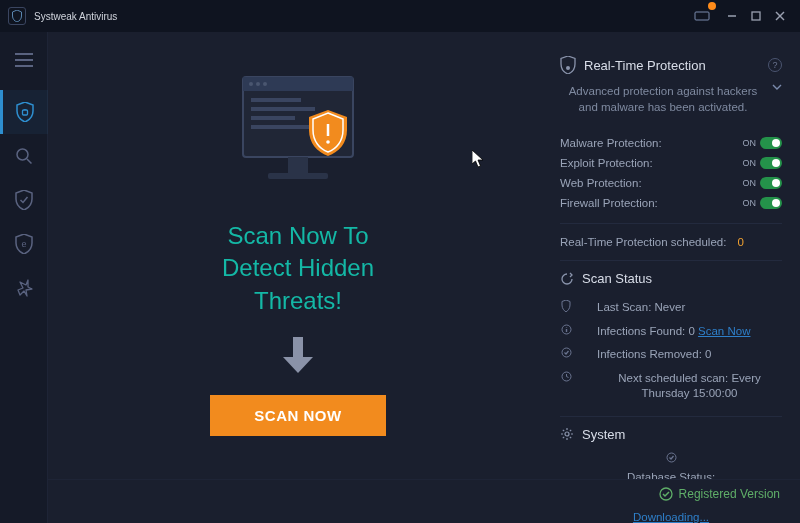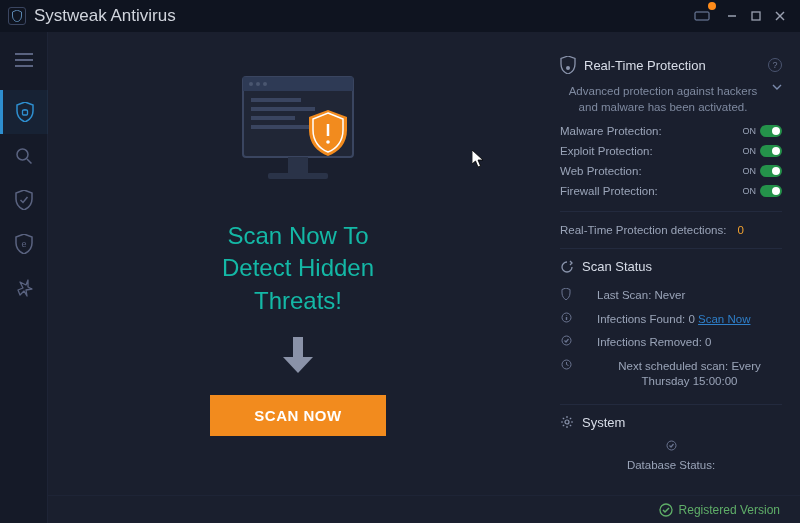--- a/index.html
+++ b/index.html
@@ -1,57 +1,57 @@
 <!DOCTYPE html>
 <html><head>
 <meta charset="utf-8">
 <style>
 * { margin:0; padding:0; box-sizing:border-box; font-family:"Segoe UI",Arial,sans-serif; }
 body { width:800px; height:523px; background:#1a1f2e; overflow:hidden; position:relative; }
 .titlebar { height:32px; background:#0f1420; display:flex; align-items:center; padding:0 8px; color:#d0d4dc; }
 .logo-badge { width:18px; height:18px; border-radius:3px; border:1px solid #3a4560; display:flex; align-items:center; justify-content:center; margin-right:8px; }
-.app-title { font-size:17px; font-weight:500; }
+.app-title { font-size:10px; font-weight:500; }
 .titlebar-spacer { flex:1; }
 .titlebar-btn { width:24px; height:24px; display:flex; align-items:center; justify-content:center; color:#9aa0b0; cursor:pointer; }
 .upgrade-icon { position:relative; margin-right:6px; }
 .upgrade-icon .dot { width:8px; height:8px; background:#ff8c1a; border-radius:50%; position:absolute; top:-2px; right:-2px; }
 .wrap { display:flex; height:491px; }
 .sidebar { width:48px; background:#151a28; display:flex; flex-direction:column; align-items:center; padding-top:6px; border-right:1px solid #1e2436; }
 .side-item { width:48px; height:44px; display:flex; align-items:center; justify-content:center; color:#5a6380; cursor:pointer; }
 .side-item.active { color:#2e8fd0; border-left:3px solid #2e8fd0; background:rgba(46,143,208,.08); }
 .hamburger { margin-bottom:8px; }
 .main { flex:1; display:flex; }
 .center { flex:1; display:flex; flex-direction:column; align-items:center; justify-content:flex-start; padding-top:40px; }
 .monitor { margin-bottom:18px; }
 .headline { color:#14b8a6; font-size:24px; font-weight:400; text-align:center; line-height:1.35; }
 .arrow-down { margin:20px 0 22px; }
 .scan-btn { background:#f28b1e; color:#fff; border:none; padding:12px 44px; font-size:15px; font-weight:600; letter-spacing:.5px; cursor:pointer; }
 .right { width:252px; padding:24px 18px 0 12px; color:#9aa4b8; font-size:11.5px;text-align:center; }
 .panel-title { color:#d8dde8; font-size:13px; display:flex; align-items:center; gap:8px; margin-bottom:10px; }
 .panel-title .spacer { flex:1; }
 .help-icon { width:14px; height:14px; border:1px solid #4a5470; border-radius:50%; display:flex; align-items:center; justify-content:center; font-size:9px; color:#6a7490; cursor:pointer; }
-.adv-text { color:#7f8aa0; display:flex; align-items:flex-start; gap:6px; margin-bottom:6px; line-height:1.35; cursor:pointer; }
+.adv-text { color:#7f8aa0; display:flex; align-items:flex-start; gap:6px; margin-bottom:18px; line-height:1.35; cursor:pointer; }
 .adv-text .chev { margin-left:auto; }
 .prot-row { display:flex; align-items:center; justify-content:space-between; padding:4px 0; }
 .toggle { display:flex; align-items:center; gap:4px; }
 .toggle-label { font-size:9px; color:#9aa4b8; }
 .switch { width:22px; height:12px; border-radius:6px; background:#2a3448; position:relative; cursor:pointer; }
 .switch.on { background:#24924a; }
 .switch .knob { width:8px; height:8px; border-radius:50%; background:#fff; position:absolute; top:2px; left:2px; }
 .switch.on .knob { left:12px; }
 .divider { height:1px; background:#232a3e; margin:10px 0; }
 .det-row { display:flex; gap:4px; padding:2px 0; }
 .count-z { color:#f0a030; }
 .link { color:#2e7fc9; text-decoration:underline; cursor:pointer; }
 .status-row { display:flex; align-items:flex-start; gap:25px; padding:4px 0; line-height:1.35; }
 .status-row .icn { width:12px; flex:0 0 12px; color:#6a7490; display:flex; justify-content:center; }
 .sys-row { display:flex; align-items:center; gap:8px;flex-direction:column; }
 .progress-bar { height:3px; background:#2a3448; margin-top:6px; position:relative; overflow:hidden; }
 .progress-bar .fill { height:100%; width:62%; background:#2e7fc9; }
-.footer { position:absolute; bottom:0; left:48px; right:0; height:28px; display:flex; align-items:center; justify-content:flex-end; padding:0 20px; color:#5fae68; font-size:12px; gap:6px; border-top:1px solid #1e2436; background:#1a1f2e; }
+.footer { position:absolute; bottom:16px; left:48px; right:0; height:28px; display:flex; align-items:center; justify-content:flex-end; padding:0 20px; color:#5fae68; font-size:12px; gap:6px; border-top:1px solid #1e2436; background:#1a1f2e; }
 .cursor { position:absolute; left:472px; top:150px; }
 svg { display:block; }
 </style>
 </head>
 <body>
 
 <div class="titlebar">
   <div class="logo-badge">
     <svg width="10" height="12" viewBox="0 0 10 12">
         <path d="M5 0L9.5 2V6C9.5 9 7.5 11 5 12C2.5 11 .5 9 .5 6V2L5 0Z" fill="none" stroke="#5a86b0" stroke-width="1"></path>
@@ -207,21 +207,21 @@
       <div class="prot-row">
           <span>Firewall Protection:</span>
           <div class="toggle">
             <span class="toggle-label">ON</span>
             <div class="switch on">
               <div class="knob"></div>
             </div>
           </div>
         </div>
       <div class="divider"></div>
-      <div class="det-row"><span>Real-Time Protection detections:</span>&nbsp;<span class="count-z">0</span></div>
+      <div class="det-row"><span>Real-Time Protection scheduled:</span>&nbsp;<span class="count-z">0</span></div>
       <div class="divider"></div>
 
       <div class="panel-title">
         <svg width="14" height="14" viewBox="0 0 14 14">
             <path d="M12 7A5 5 0 1 1 7 2" fill="none" stroke="#8a94ac" stroke-width="1.3"></path>
             <path d="M10 1L12 3L10 5" fill="none" stroke="#8a94ac" stroke-width="1.3"></path>
           </svg>
         <span>Scan Status</span>
       </div>
       <div class="status-row">

